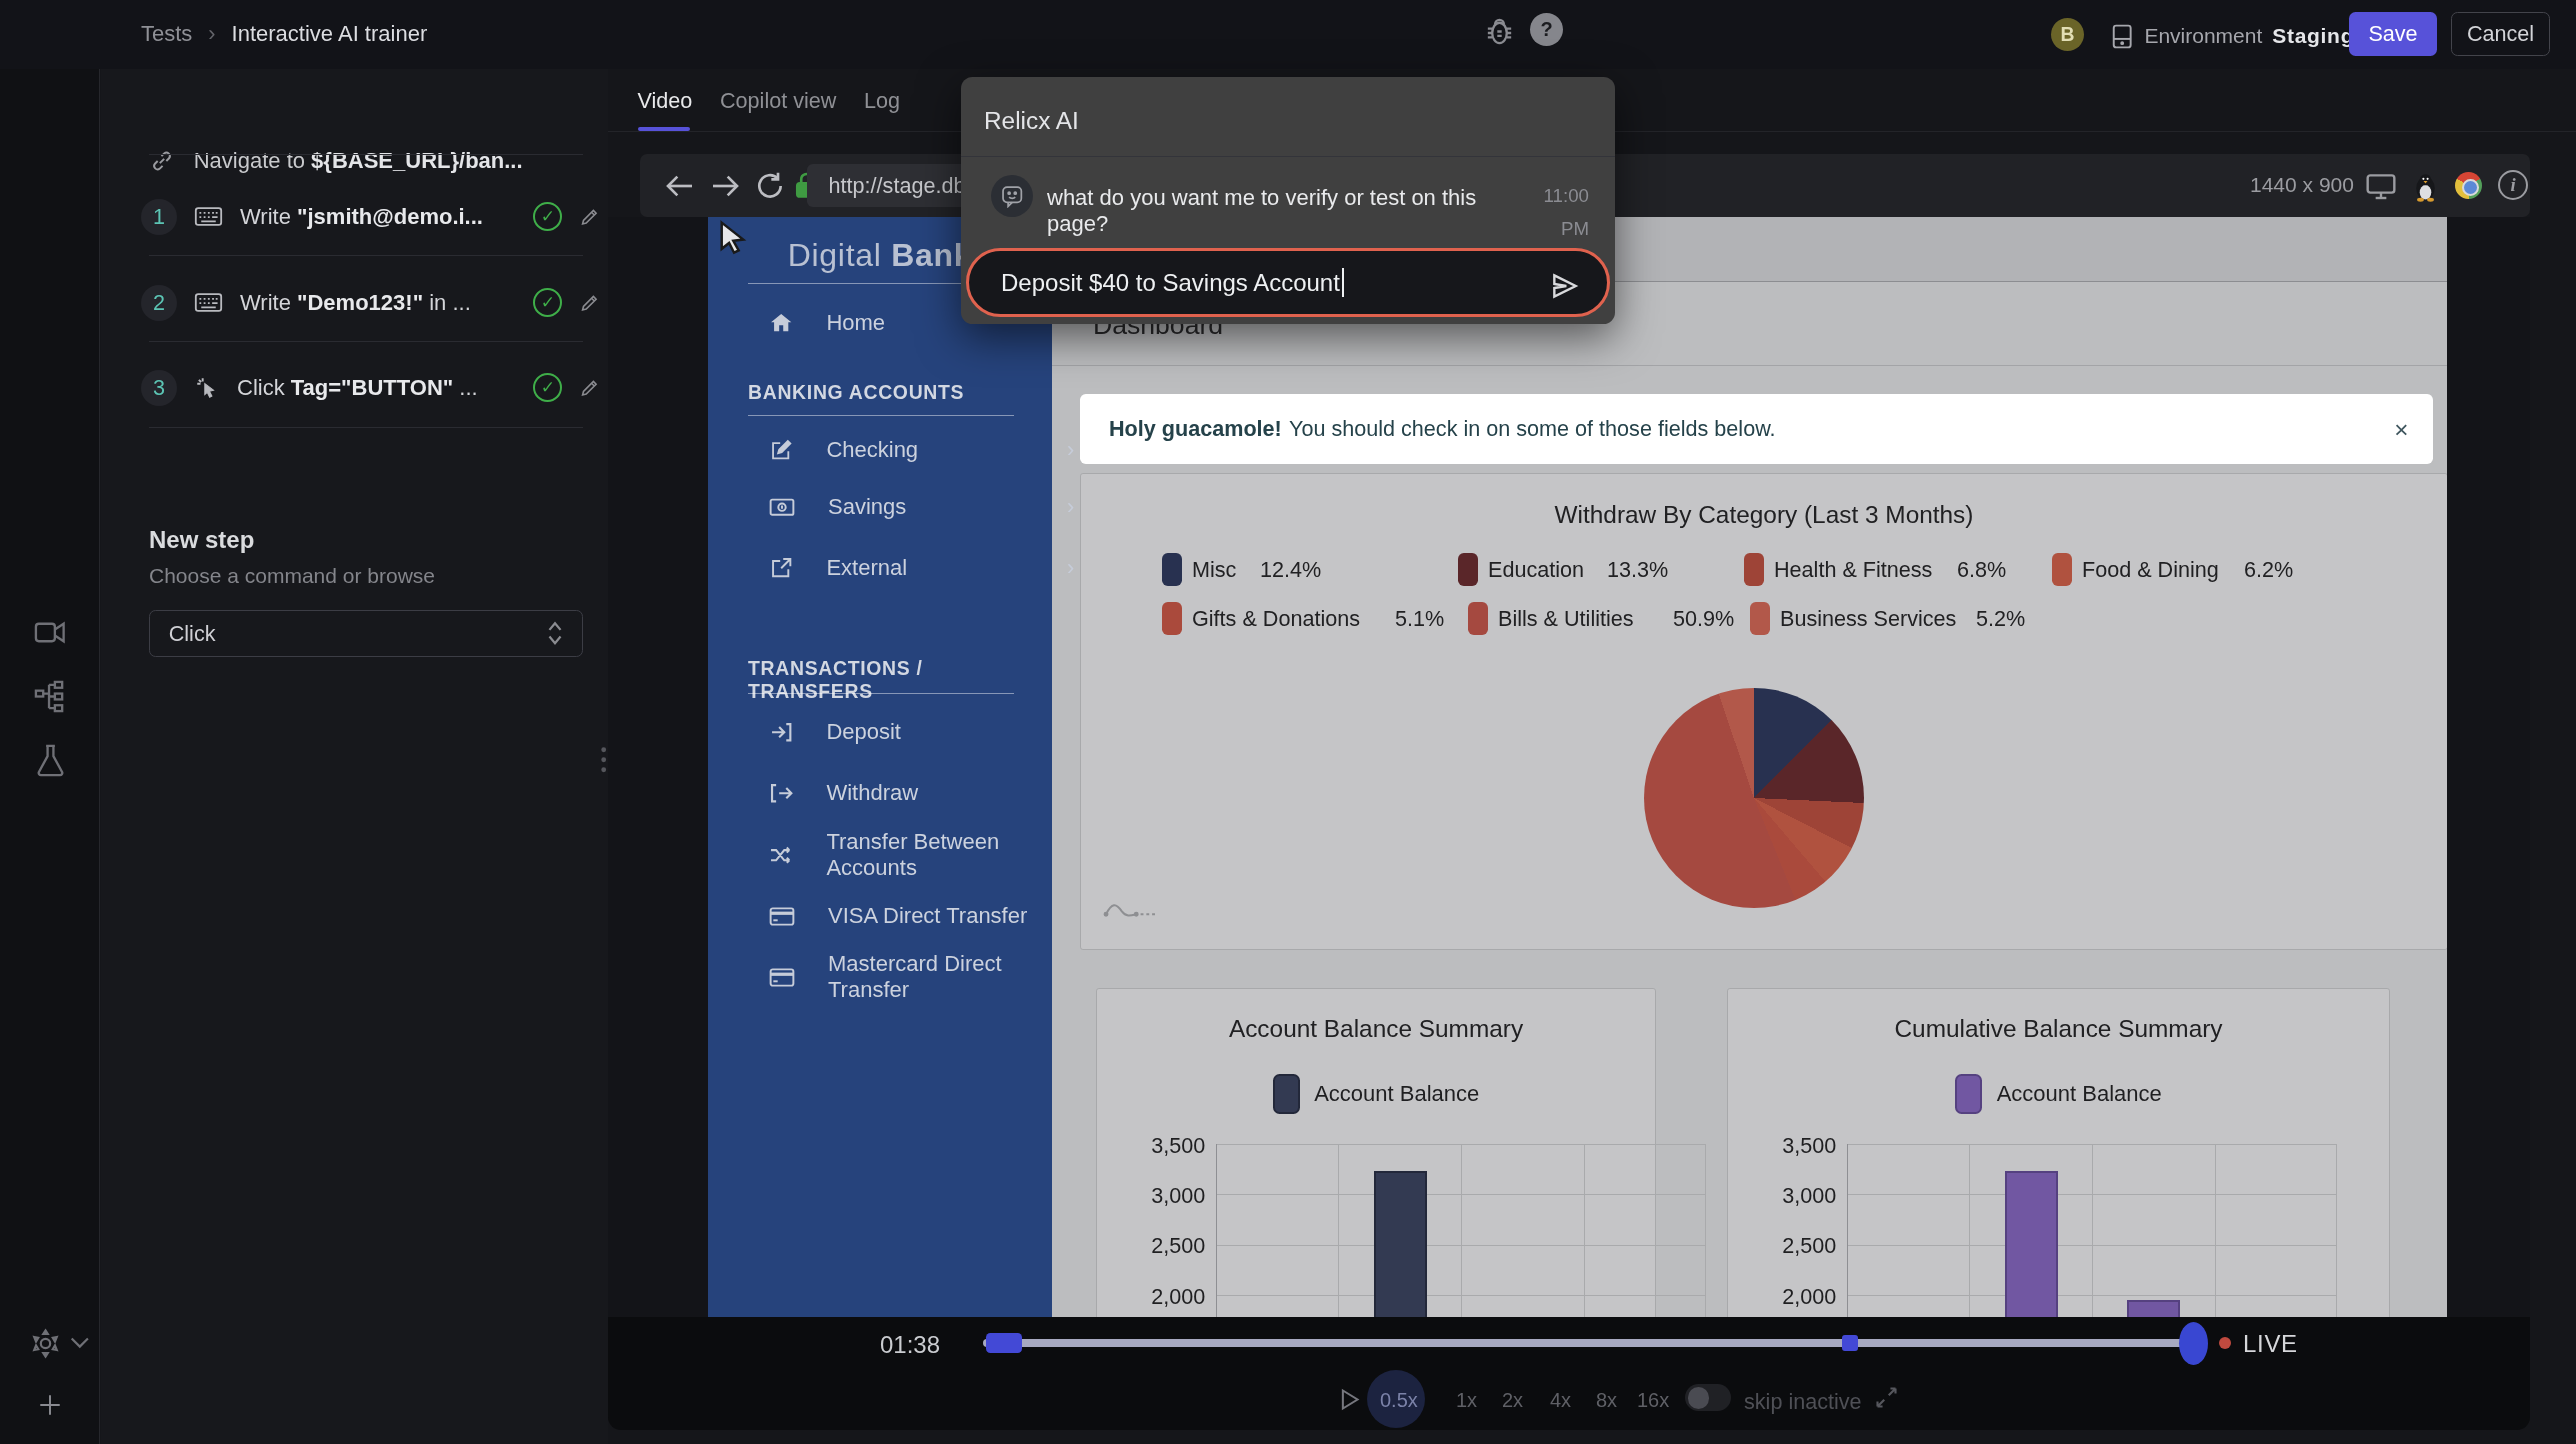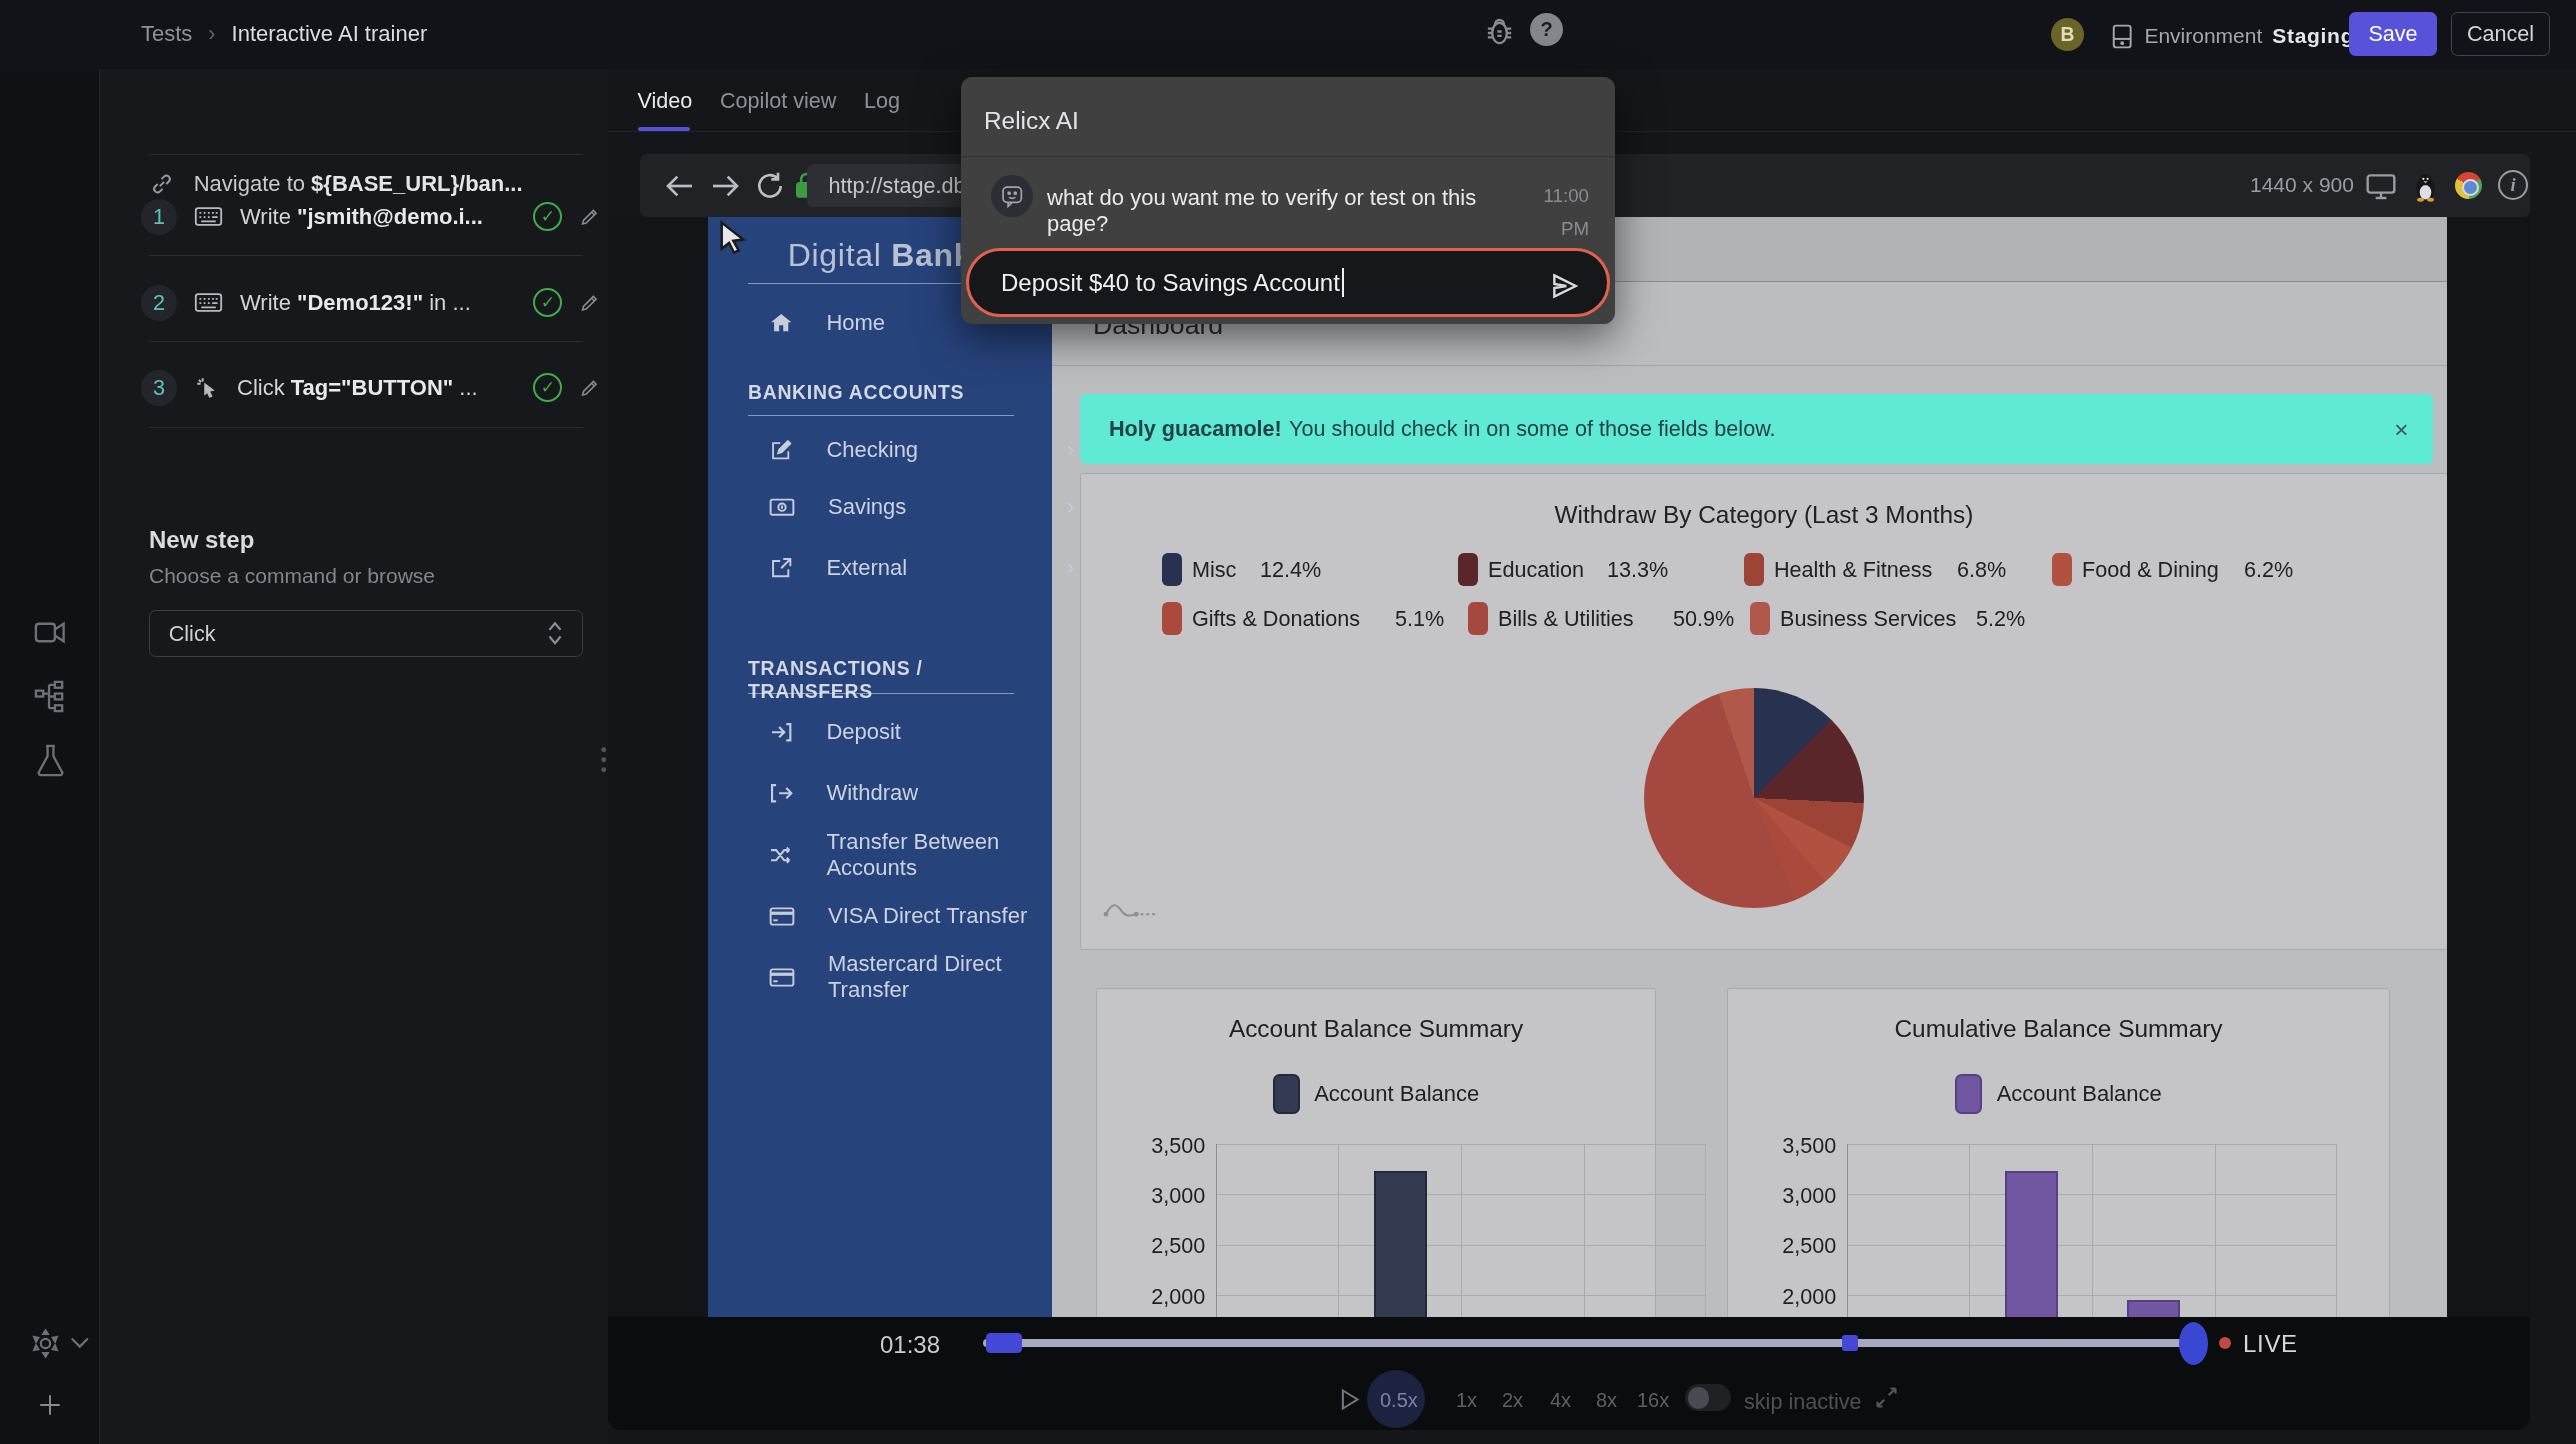--- a/index.html
+++ b/index.html
@@ -21,21 +21,21 @@
   .envvalue { color:#e5e6e9; font-size:21px; font-weight:bold; letter-spacing:0.7px; }
   .btn-save { position:absolute; left:2349px; top:12.2px; width:88px; height:44px; background:#5752d9; border:none; border-radius:6.5px; color:#fff; font-size:21.6px; font-family:inherit; }
   .btn-cancel { position:absolute; left:2451px; top:12.2px; width:99px; height:44px; background:transparent; border:1.4px solid #43444b; border-radius:6.5px; color:#d3d4d8; font-size:21.6px; font-family:inherit; }
 
   
   .rail-ico { position:absolute; color:#6f7076; }
 
   
   .steps-panel { position:absolute; left:101px; top:69px; width:507px; height:1376px; background:#17181c; }
   .sp-div { position:absolute; left:48px; width:434px; height:1.4px; background:#2a2b31; }
-  .nav-row { position:absolute; left:48px; top:79px; width:434px; height:72px; display:flex; align-items:center; gap:18.7px; color:#c9cacd; font-size:22px; }
+  .nav-row { position:absolute; left:48px; top:79px; width:434px; height:72px; display:flex; gap:18.7px; color:#c9cacd; font-size:22px; }
   .nav-row b { color:#e4e5e8; }
   .step-row { position:absolute; left:40px; width:460px; height:65px; display:flex; align-items:center; gap:17px; }
   .stepnum { width:36px; height:36px; border-radius:50%; background:#24252b; color:#5cc4b4; font-size:21.6px; display:flex; align-items:center; justify-content:center; flex:none; }
   .steptext { color:#d4d5d9; font-size:22px; white-space:nowrap; overflow:hidden; flex:1; }
   .steptext b { color:#e8e9ec; }
   .okcheck { width:29px; height:29px; border-radius:50%; border:2.2px solid #3fae49; color:#3fae49; font-size:17px; display:flex; align-items:center; justify-content:center; flex:none; }
   .newstep-title { position:absolute; left:48px; top:457px; font-size:24px; font-weight:bold; color:#dadbde; }
   .newstep-sub { position:absolute; left:48px; top:495px; font-size:21px; color:#84858b; }
   .cmd-select { position:absolute; left:48px; top:541px; width:434px; height:47px; border:1.4px solid #3c3d45; border-radius:6.5px; display:flex; align-items:center; justify-content:space-between; padding:0 18.7px; color:#cfcfd4; font-size:21.6px; }
   .drag-handle { position:absolute; left:598px; top:744px; color:#55565c; }
@@ -60,21 +60,21 @@
   .bank-logo { position:absolute; left:0; top:20px; width:344px; text-align:center; font-size:32px; color:#b9c1d2; letter-spacing:0.7px; }
   .bank-logo .lt { font-weight:300; } .bank-logo b { font-weight:bold; }
   .bs-div { position:absolute; left:40px; width:266px; height:1.4px; background:rgba(255,255,255,.45); }
   .bs-item { position:absolute; left:61px; width:259px; height:40px; display:flex; align-items:center; gap:33px; color:#ccd2de; font-size:22px; }
   .bs-item .svgi { flex:none; color:#c6ccd9; }
   .bs-chev { position:absolute; left:298px; color:#c6ccd9; font-size:21.6px; }
   .bs-section { position:absolute; left:40px; color:#d3d8e2; font-size:19.4px; font-weight:bold; letter-spacing:0.7px; }
   .bank-header { position:absolute; left:344px; top:0; width:1396px; height:65px; background:#b2b3b6; border-bottom:1.4px solid #8c8d91; }
   .bank-content-title { position:absolute; left:385px; top:93px; font-size:26.6px; color:#2a2a2c; }
   .bc-div { position:absolute; left:344px; top:148px; width:1396px; height:1.4px; background:#a3a4a7; }
-  .alert { position:absolute; left:372px; top:177px; width:1353px; height:70px; background:#5eead4; border-radius:5.8px; color:#25424a; font-size:21.6px; display:flex; align-items:center; padding:0 29px; }
+  .alert { position:absolute; left:372px; top:177px; width:1353px; height:70px; background:#ffffff; border-radius:5.8px; color:#25424a; font-size:21.6px; display:flex; align-items:center; padding:0 29px; }
   .alert b { margin-right:7.2px; }
   .alert-close { position:absolute; right:24.4px; top:21.6px; color:#3f565e; font-size:24.4px; }
   .card { position:absolute; background:#c5c5c7; border:1.4px solid #a8a9ab; border-radius:2.9px; }
   .pie-card { left:372px; top:256px; width:1368px; height:477px; }
   .pie-title { position:absolute; left:0; top:27px; width:100%; text-align:center; font-size:24.4px; color:#212123; }
   .lgi { position:absolute; display:flex; align-items:center; font-size:21.6px; color:#212123; }
   .lgi .sw { width:20px; height:33px; border-radius:5.8px; margin-right:10px; flex:none; }
   .lgi .nm { } .lgi .pv { }
   .pie { position:absolute; left:563px; top:214px; width:220px; height:220px; border-radius:50%; }
   .sparkline { position:absolute; left:21.6px; top:423px; color:#8e8f92; }

